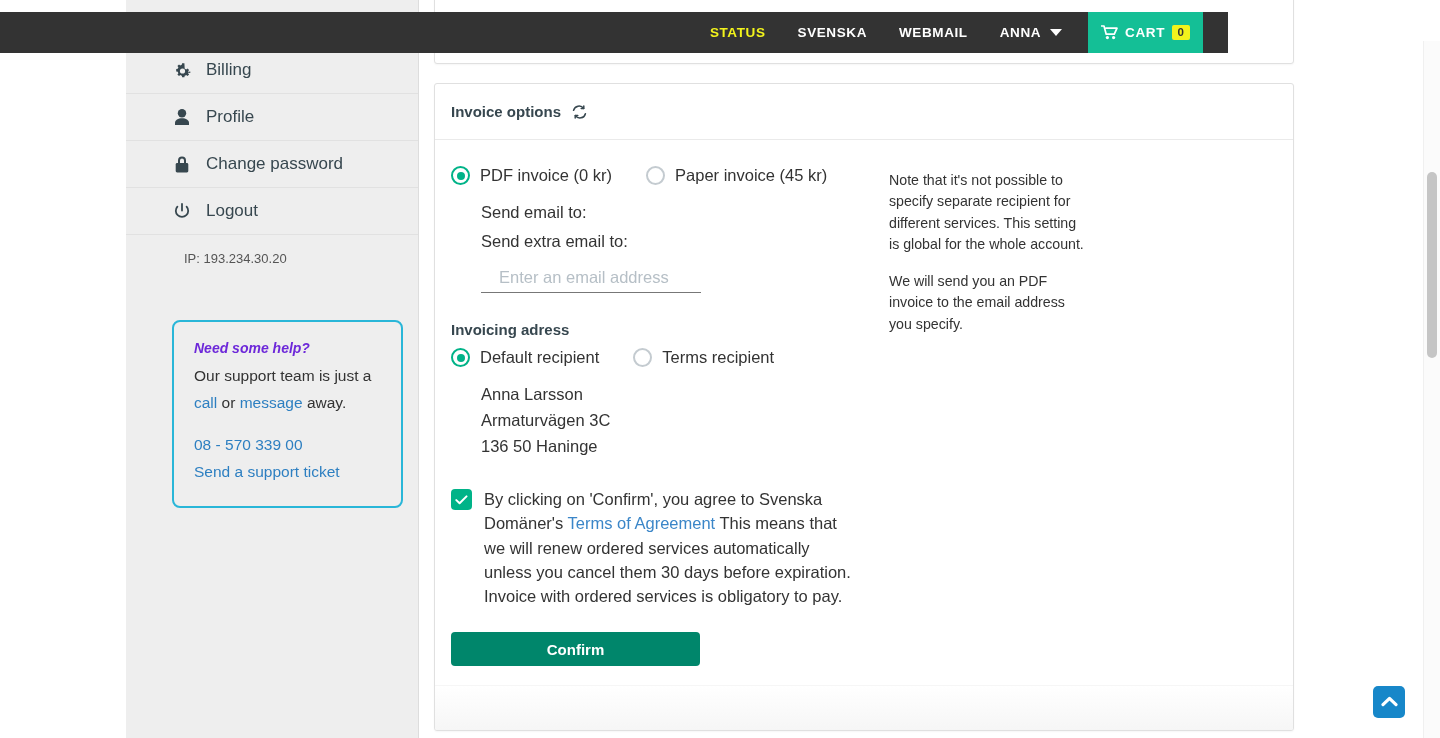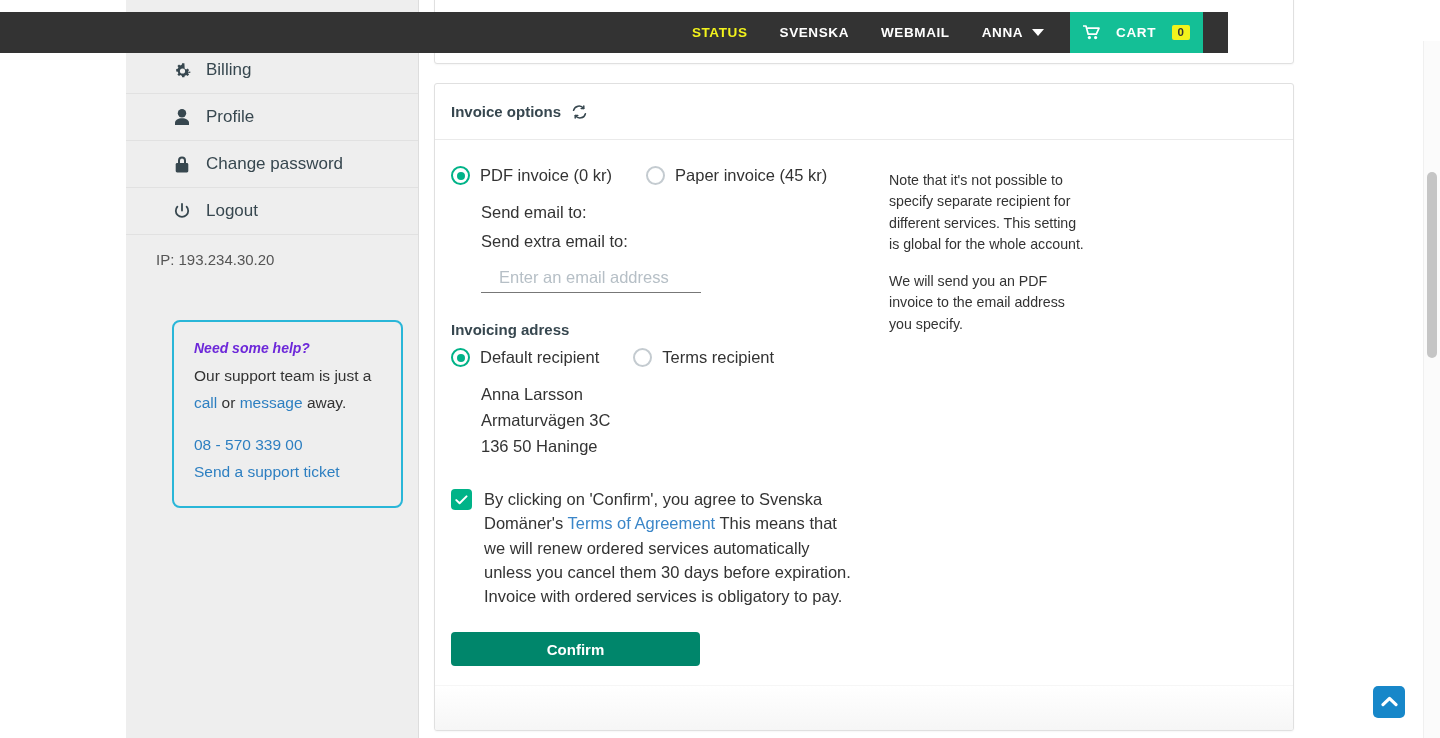--- a/index.html
+++ b/index.html
@@ -51,21 +51,21 @@
     display: inline-block;
     margin-left: 9px;
     width: 0; height: 0;
     border-left: 6px solid transparent;
     border-right: 6px solid transparent;
     border-top: 7px solid #ffffff;
   }
   .nav-cart {
     display: flex;
     align-items: center;
-    gap: 16px;
+    gap: 7px;
     background: #14bf96;
     padding: 0 13px;
     height: 41px;
     color: #ffffff;
     font-size: 13.5px;
     font-weight: bold;
     letter-spacing: 0.6px;
     cursor: pointer;
   }
   .cart-icon { display: inline-block; width: 17px; height: 15px; }
@@ -105,23 +105,23 @@
     box-sizing: border-box;
   }
   .side-item .s-icon {
     width: 20px;
     display: flex;
     justify-content: center;
     align-items: center;
     color: #37474f;
   }
   .side-ip {
-    padding-left: 30px;
+    padding-left: 58px;
     padding-top: 16px;
-    font-size: 15px;
+    font-size: 13px;
     color: #555555;
   }
 
   .help-box {
     position: absolute;
     left: 46px;
     top: 320px;
     width: 231px;
     border: 2px solid #29b6d8;
     border-radius: 8px;

